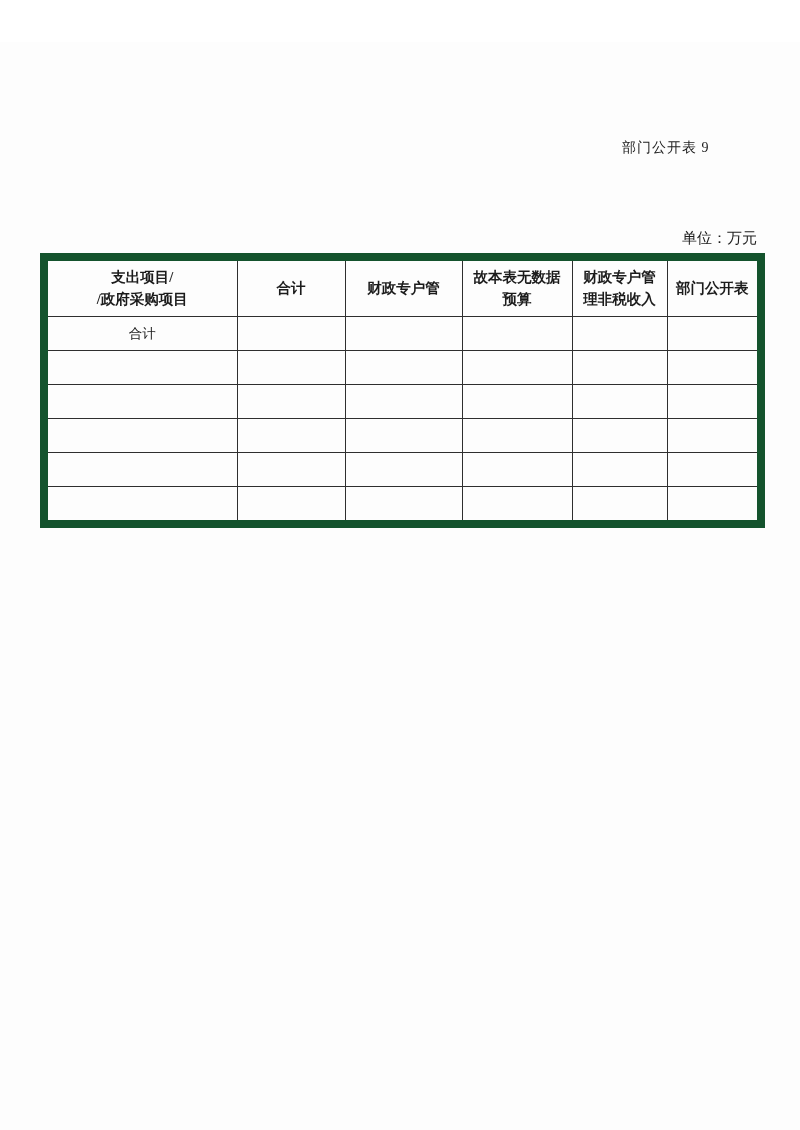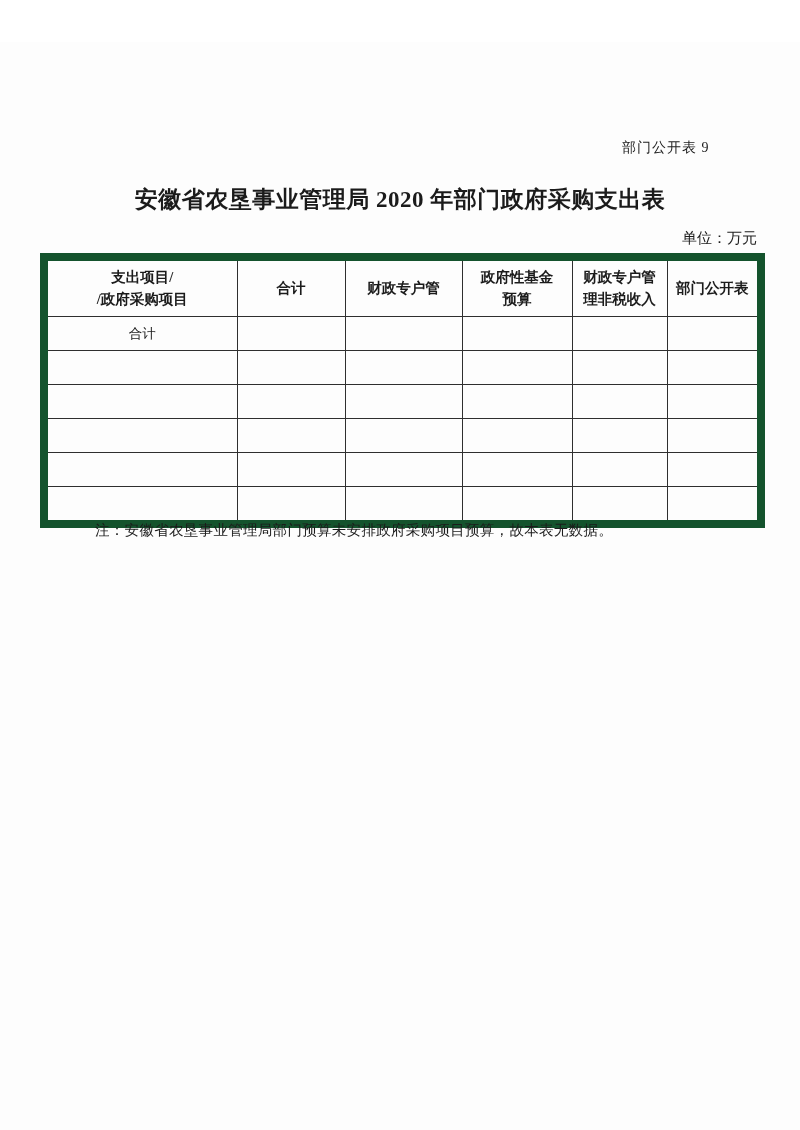--- a/index.html
+++ b/index.html
@@ -87,40 +87,39 @@
     font-size: 13px;
   }
 </style>
 </head>
 <body>
 
 <div class="page">
 
   <div class="corner-label">部门公开表 9</div>
 
-  <h1 class="doc-title">安徽省农垦事业管理局 2020 年部门政府采购支出表</h1>
 
   <div class="unit-label">单位：万元</div>
 
   <table class="data-table">
     <colgroup>
       <col style="width:193px">
       <col style="width:108px">
       <col style="width:117px">
       <col style="width:110px">
       <col style="width:95px">
       <col style="width:94px">
     </colgroup>
     <thead>
       <tr>
         <th>支出项目/
 /政府采购项目</th>
         <th>合计</th>
         <th>财政专户管</th>
-        <th>政府性基金
+        <th>故本表无数据
 预算</th>
         <th>财政专户管
 理非税收入</th>
         <th>部门公开表</th>
       </tr>
     </thead>
     <tbody>
       <tr>
         <td>合计</td>
         <td></td>
@@ -165,16 +164,15 @@
         <td></td>
         <td></td>
         <td></td>
         <td></td>
         <td></td>
         <td></td>
       </tr>
     </tbody>
   </table>
 
-  <div class="note">注：安徽省农垦事业管理局部门预算未安排政府采购项目预算，故本表无数据。</div>
 
 
 </div>
 
 </body></html>

